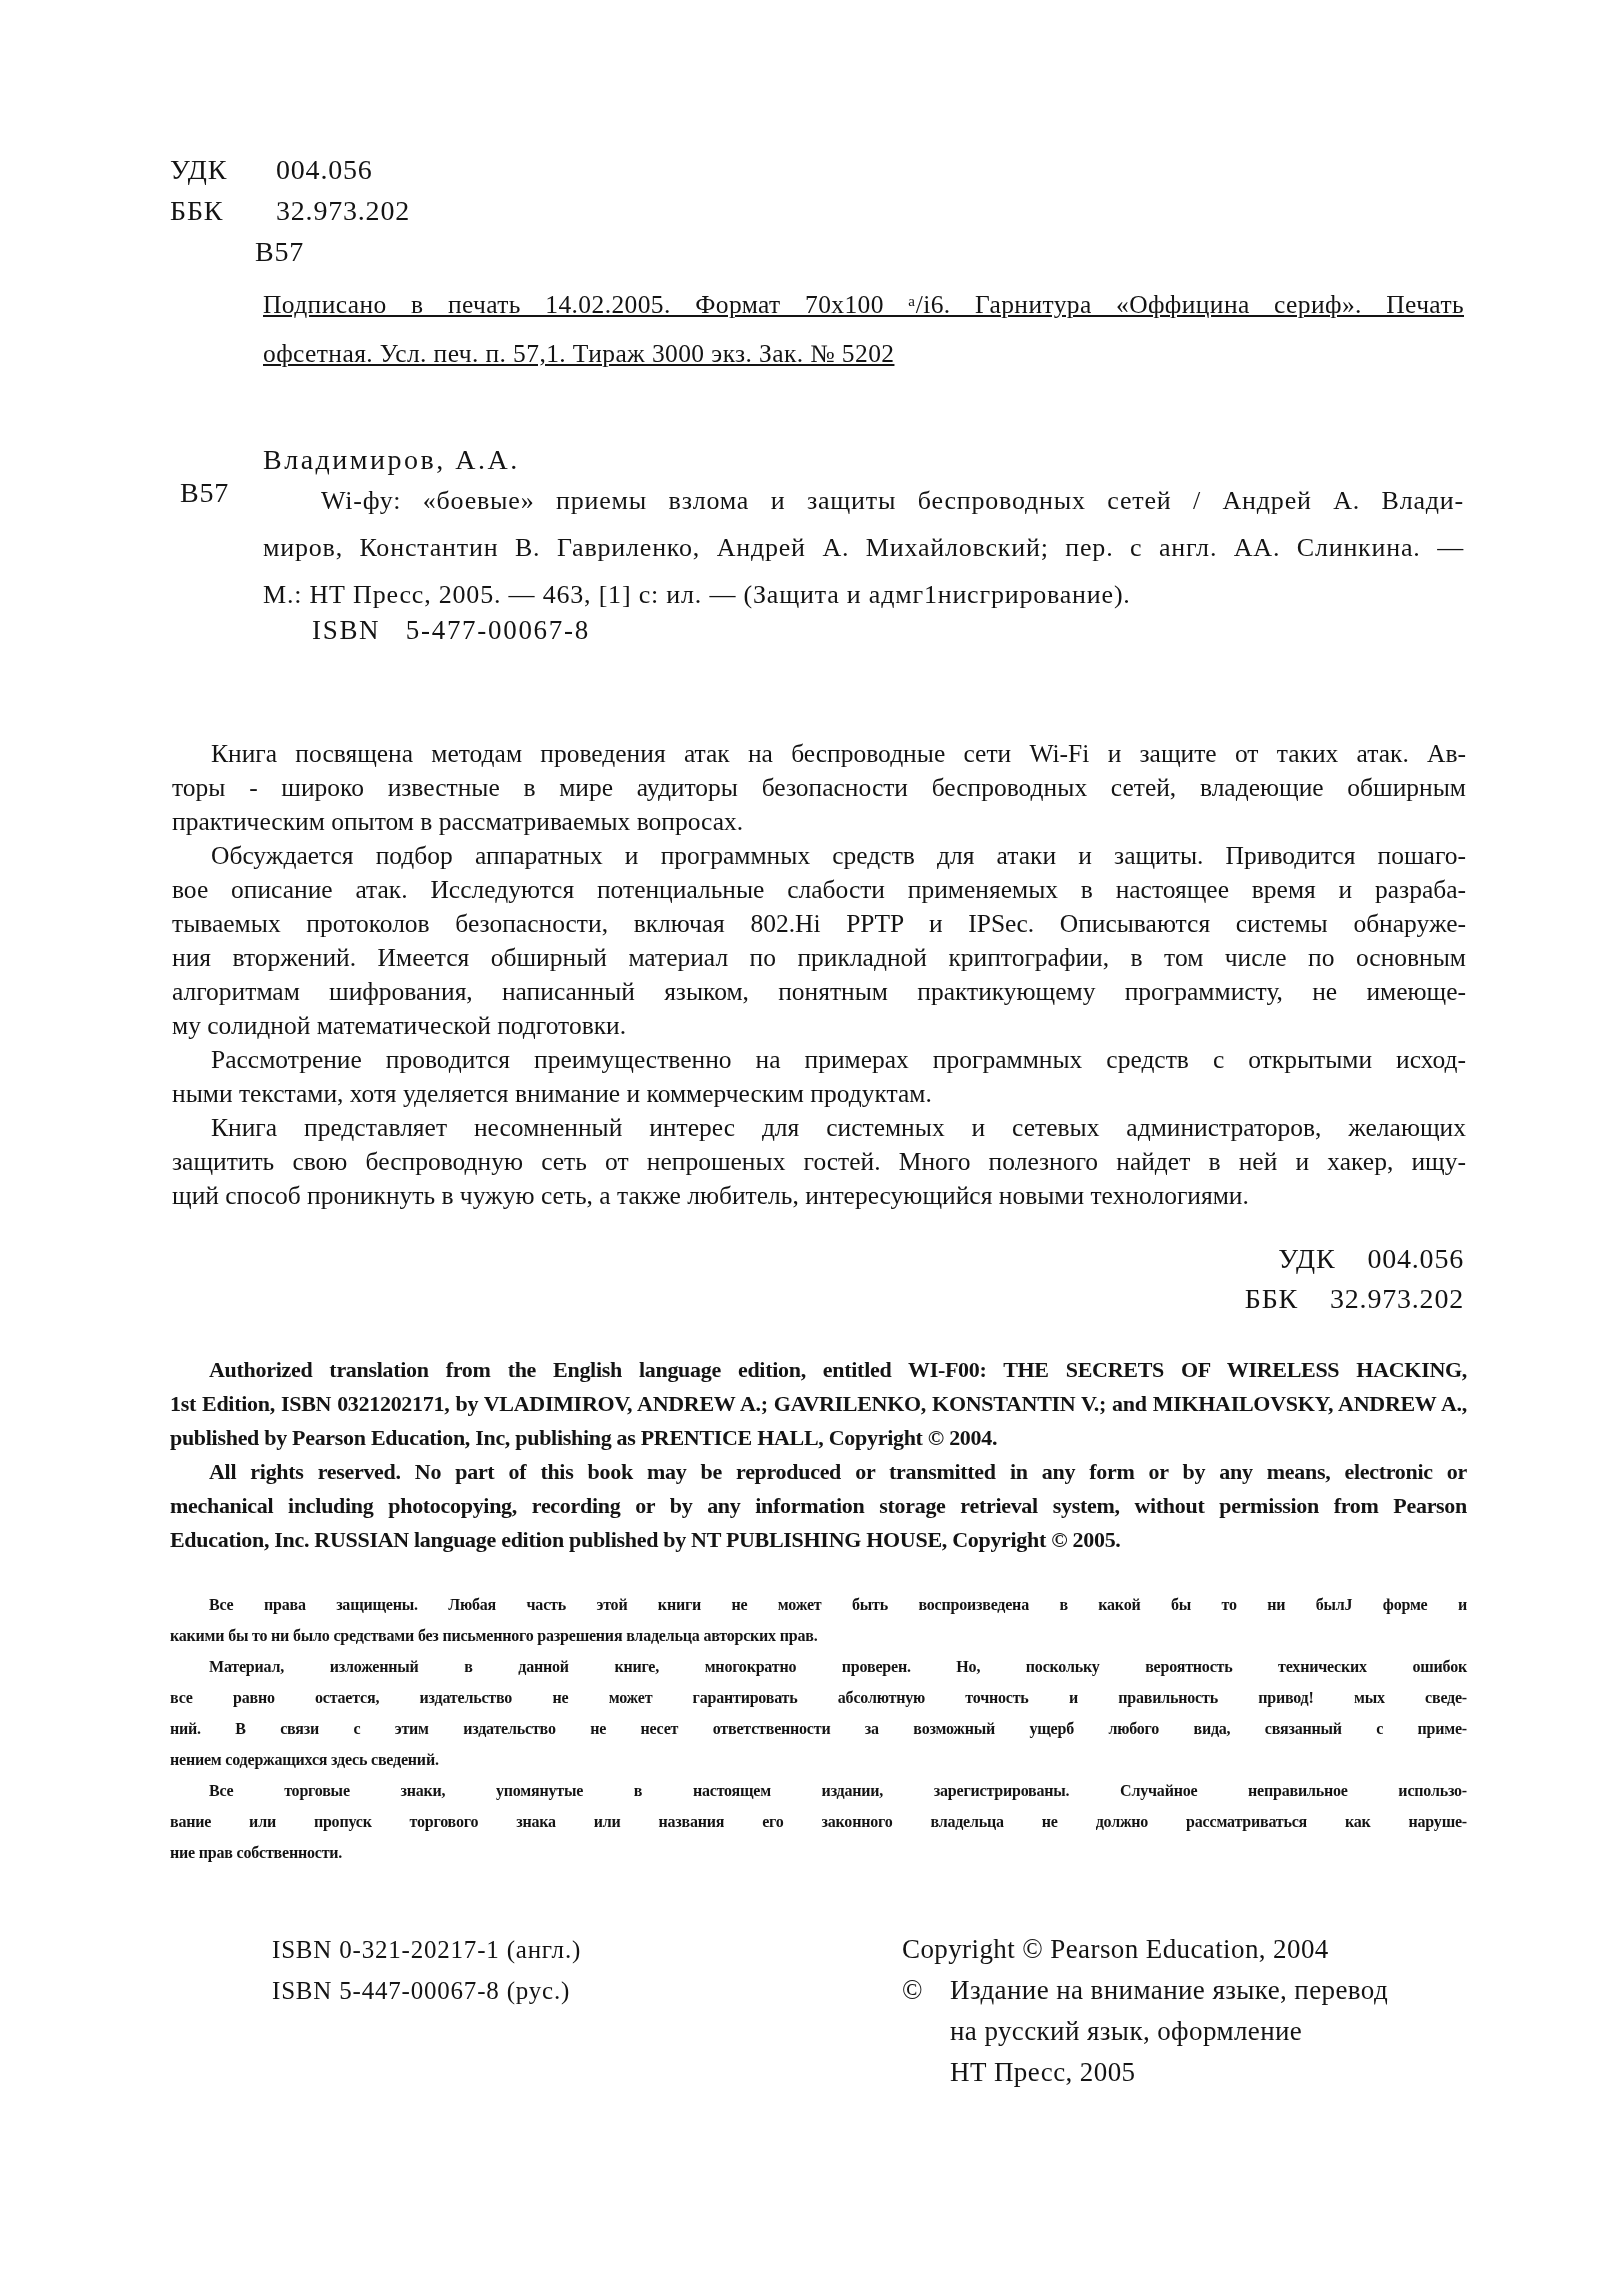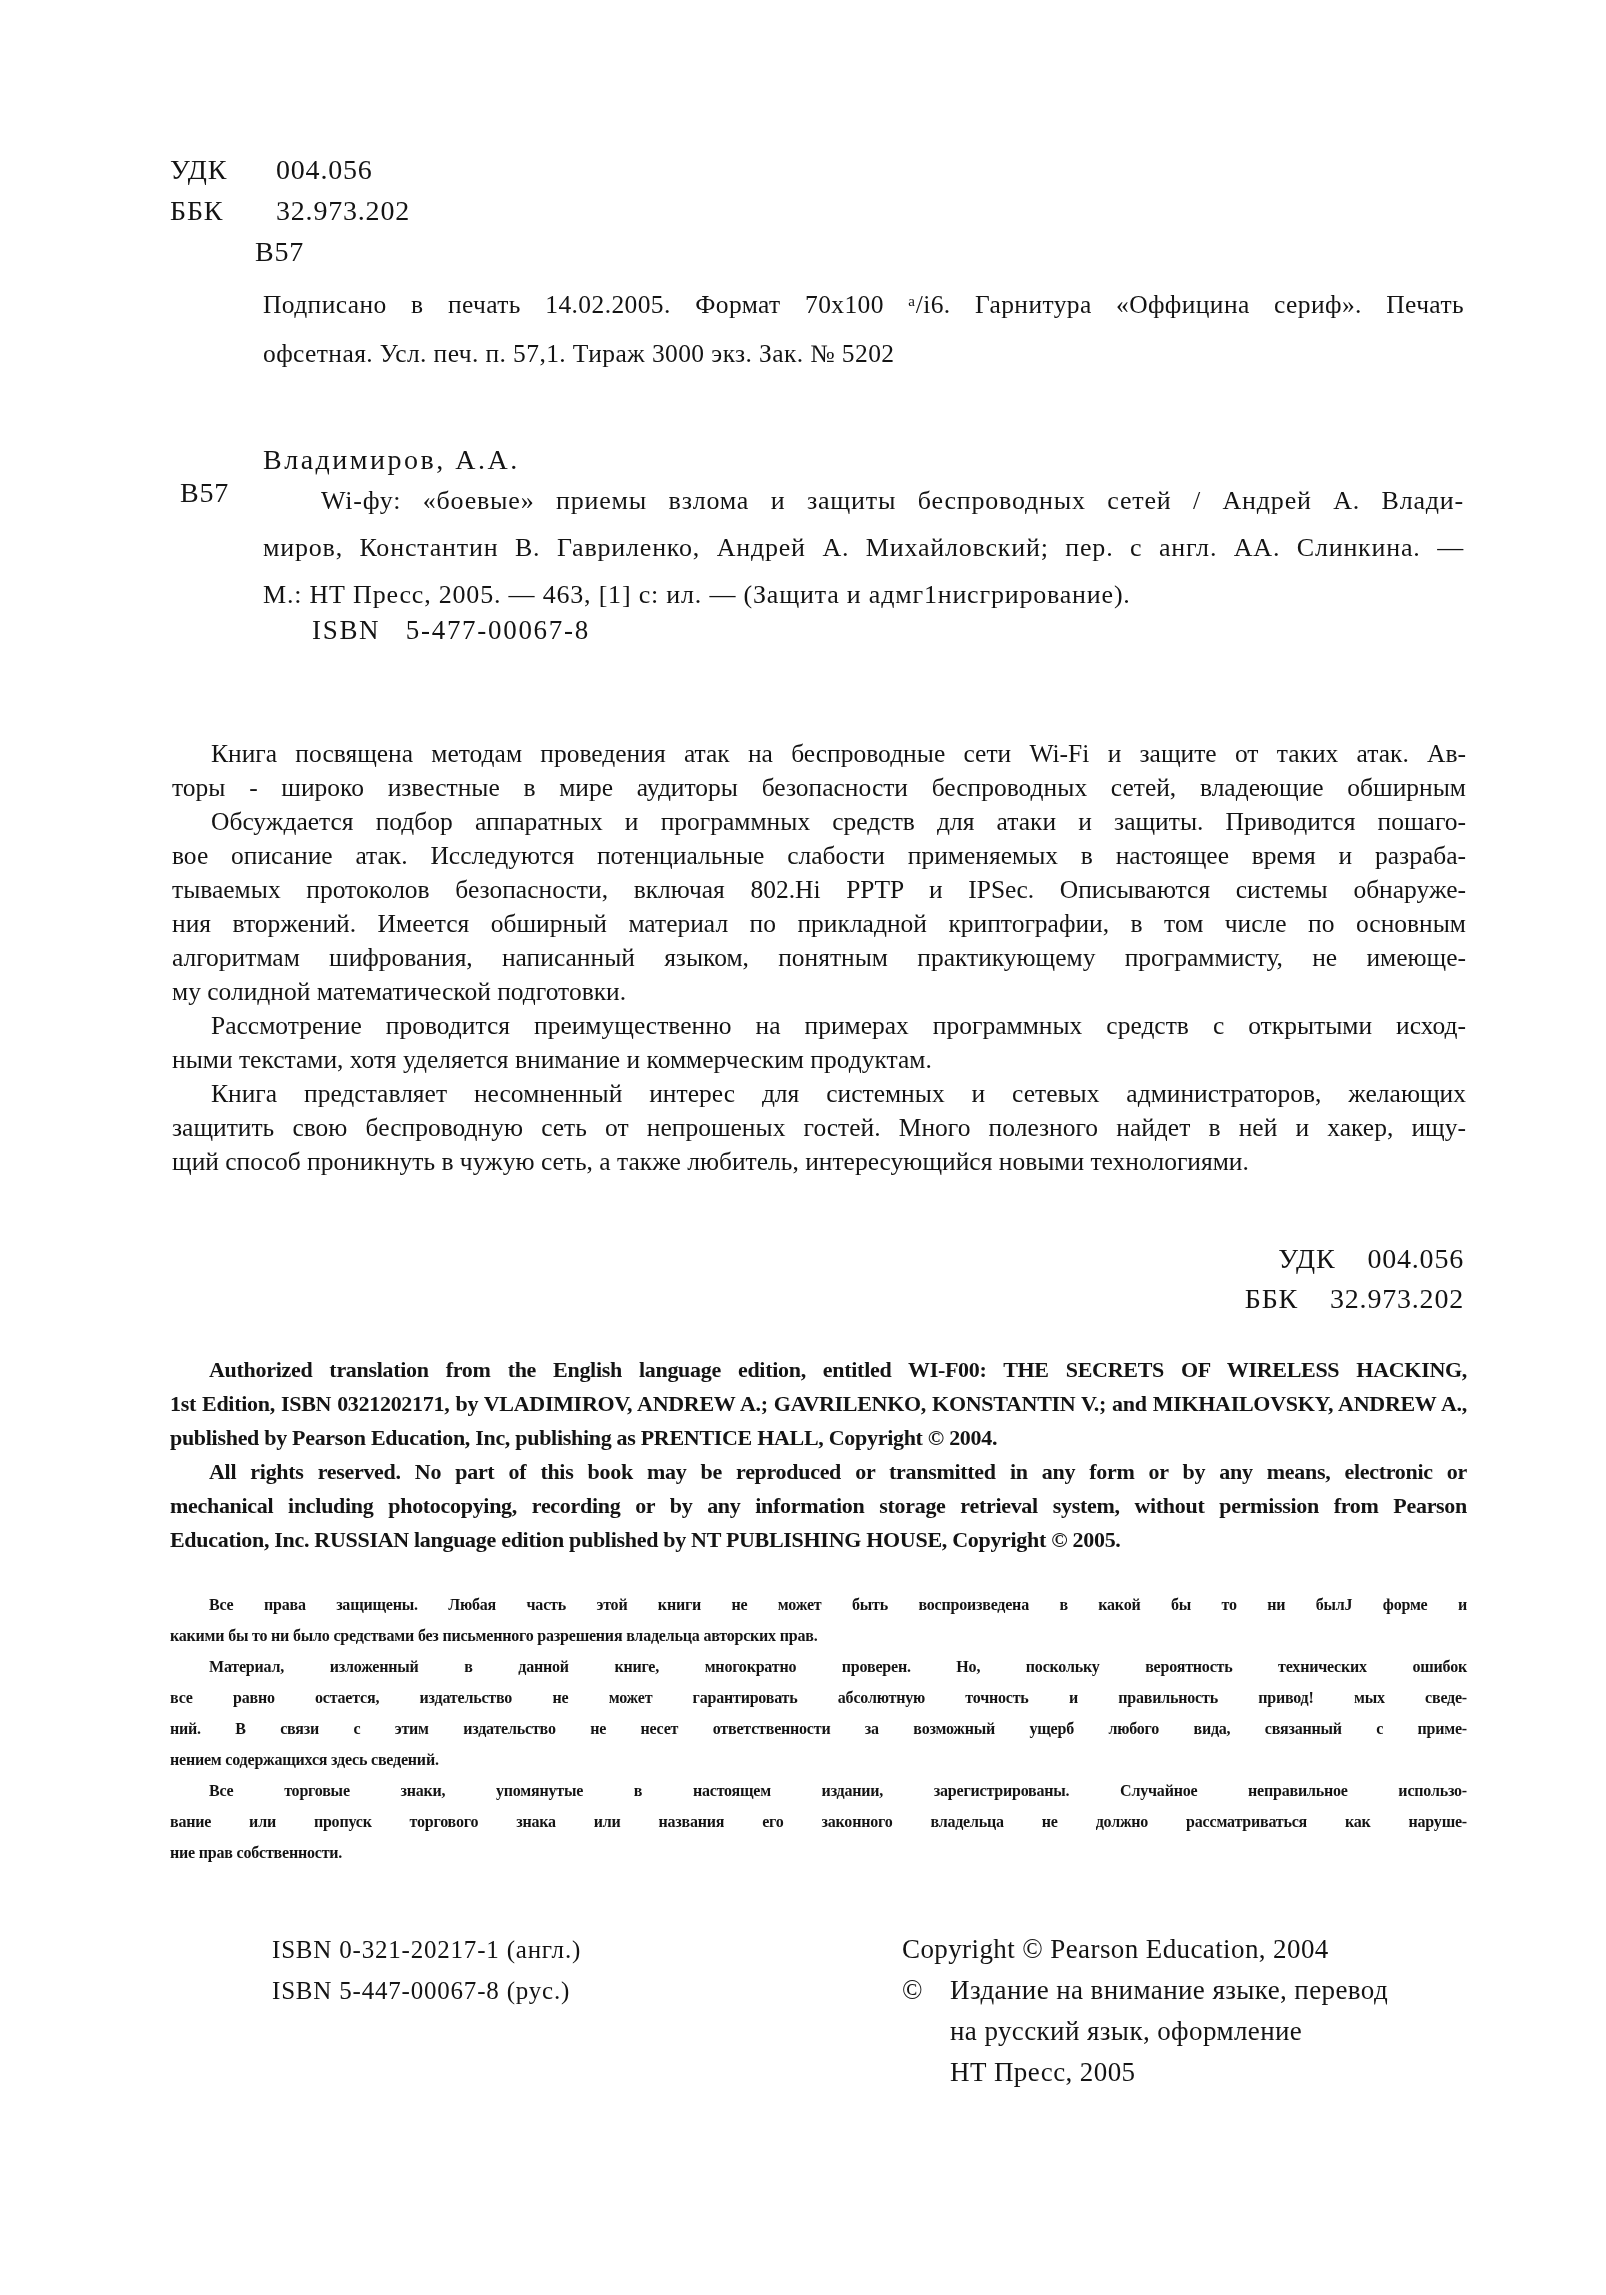--- a/index.html
+++ b/index.html
@@ -21,21 +21,21 @@
     -moz-text-align-last:justify;
   }
   .ind .line:first-child{text-indent:39px;}
 
   
   .top-codes{left:170px;top:149px;font-size:28px;line-height:41px;letter-spacing:0.8px;}
   .code-label{display:inline-block;min-width:106px;}
   .b57-row{padding-left:85px;}
 
   
-  .imprint{left:263px;top:280px;width:1201px;font-size:25.5px;line-height:49px;letter-spacing:0.4px;}
+  .imprint{left:263px;top:280px;width:1201px;font-size:25.5px;line-height:49px;letter-spacing:0.4px;text-decoration:underline;}
 
   
   .author{left:263px;top:444px;font-size:28px;letter-spacing:2.5px;}
   .catalog-code{left:180px;top:477px;font-size:28px;letter-spacing:0.8px;}
   .catalog{left:263px;top:477px;width:1201px;font-size:26px;line-height:47px;letter-spacing:0.8px;}
   .catalog .line:first-child{text-indent:58px;}
 
   .isbn-main{left:312px;top:615px;font-size:27px;letter-spacing:1.7px;}
   .isbn-main .num{margin-left:25.5px;}
 
@@ -86,20 +86,21 @@
   </div>
 
 <div class="abs isbn-main">
   <span>ISBN</span><span class="num">5-477-00067-8</span>
 </div>
 
 <div class="abs annotation">
     <div class="para ind">
       <div class="line fill">Книга посвящена методам проведения атак на беспроводные сети Wi-Fi и защите от таких атак. Ав-</div>
       <div class="line fill">торы - широко известные в мире аудиторы безопасности беспроводных сетей, владеющие обширным</div>
+      <div class="line">практическим опытом в рассматриваемых вопросах.</div>
     </div>
     <div class="para ind">
       <div class="line fill">Обсуждается подбор аппаратных и программных средств для атаки и защиты. Приводится пошаго-</div>
       <div class="line fill">вое описание атак. Исследуются потенциальные слабости применяемых в настоящее время и разраба-</div>
       <div class="line fill">тываемых протоколов безопасности, включая 802.Hi PPTP и IPSec. Описываются системы обнаруже-</div>
       <div class="line fill">ния вторжений. Имеется обширный материал по прикладной криптографии, в том числе по основным</div>
       <div class="line fill">алгоритмам шифрования, написанный языком, понятным практикующему программисту, не имеюще-</div>
       <div class="line">му солидной математической подготовки.</div>
     </div>
     <div class="para ind">

